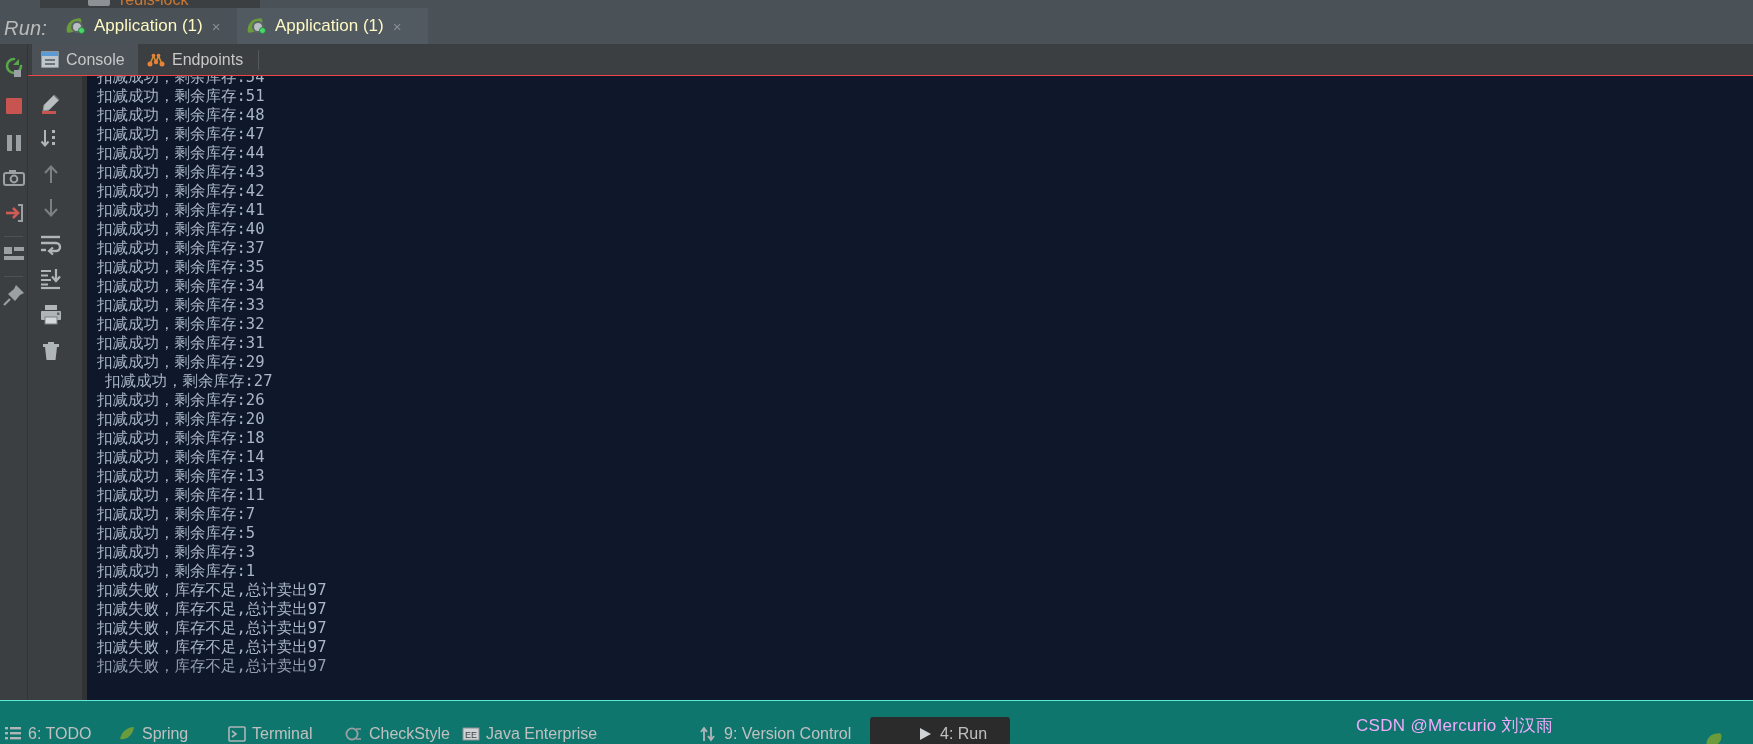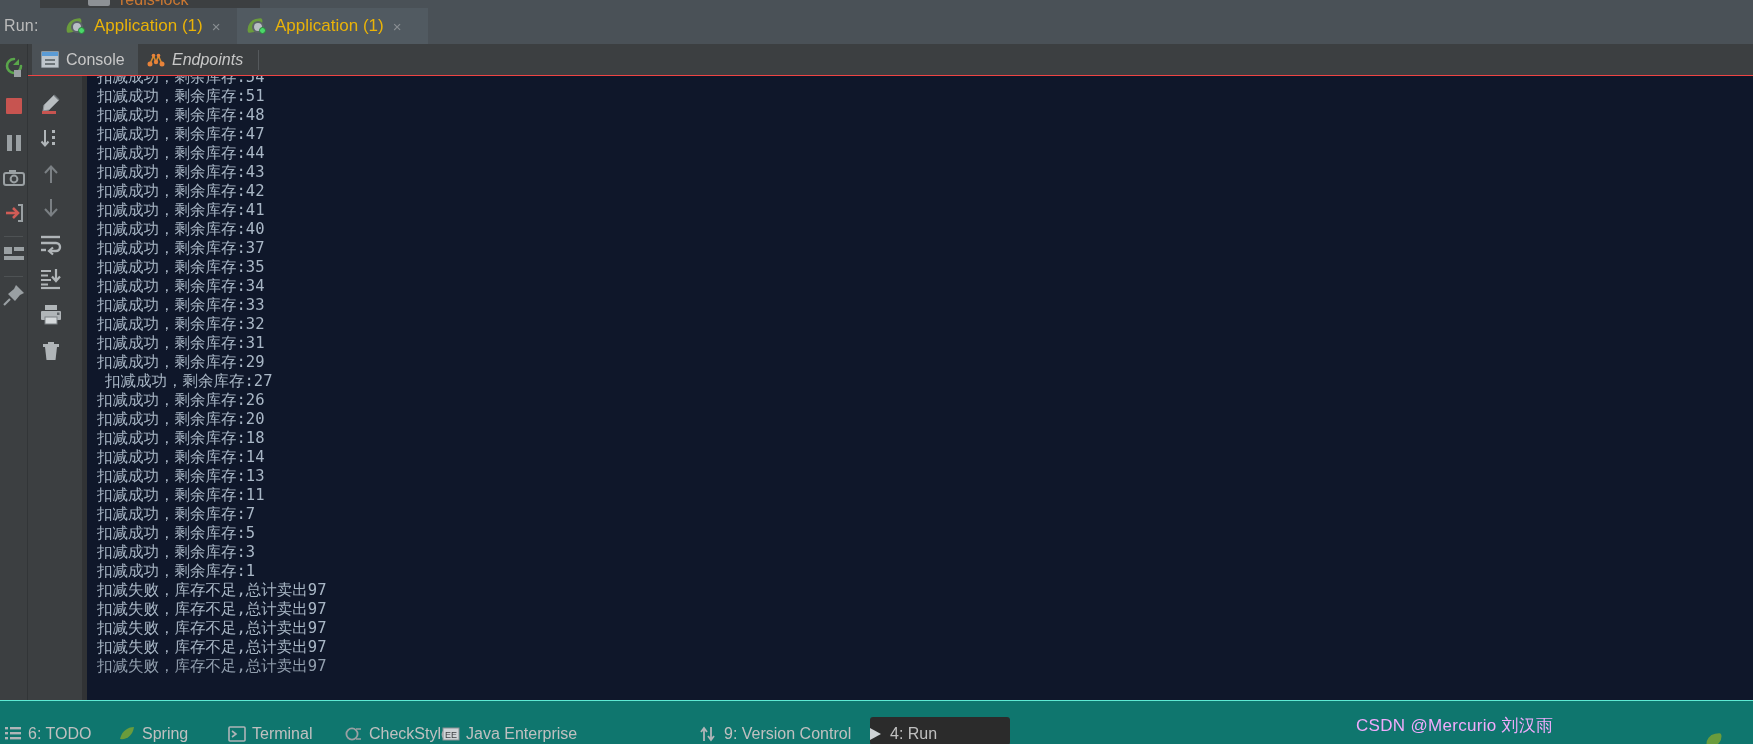--- a/index.html
+++ b/index.html
@@ -56,23 +56,24 @@
   
   .run-bar {
     position: absolute;
     left: 0; top: 8px;
     width: 1753px; height: 36px;
     background: #4a5157;
   }
   .run-label {
     position: absolute;
     left: 4px; top: 9px;
-    font-size: 16px;
+    font-size: 20px;
     color: #bbbbbb;
     letter-spacing: .2px;
+    font-style: italic;
   }
   .run-tab {
     position: absolute;
     top: 0;
     height: 36px;
     display: flex;
     align-items: center;
     box-sizing: border-box;
     cursor: default;
   }
@@ -106,21 +107,21 @@
     left: 12px; top: 11px;
     width: 7px; height: 7px;
     border-radius: 50%;
     background: #4ad86a;
     border: 1px solid #2f7f3f;
     box-sizing: border-box;
   }
   .run-tab .tab-title {
     margin-left: 8px;
     font-size: 17px;
-    color: #eab308;
+    color: #fef9c3;
     white-space: nowrap;
   }
   .run-tab .tab-close {
     margin-left: 9px;
     font-size: 15px;
     color: #8a8f93;
     line-height: 1;
     cursor: pointer;
   }
 
@@ -134,21 +135,21 @@
   }
   .subtab {
     position: absolute;
     top: 0; height: 31px;
     display: flex; align-items: center;
     box-sizing: border-box;
     cursor: default;
   }
   .subtab.active { background: #4b5156; }
   .subtab.console { left: 4px; width: 106px; }
-  .subtab.endpoints { left: 110px; width: 120px; font-style: italic; }
+  .subtab.endpoints { left: 110px; width: 120px; }
   .subtab .st-icon { width: 18px; height: 18px; margin-left: 9px; position: relative; flex: none; }
   .subtab .st-label { margin-left: 7px; font-size: 16px; color: #c8c8c8; white-space: nowrap; }
 
   
   .ico-console {
     position: absolute; left: 0; top: 0;
     width: 18px; height: 17px;
     background: #bfc6cc;
     border: 1px solid #8e969c;
     box-sizing: border-box;
@@ -530,42 +531,42 @@
     <div class="sb-item" style="left:345px;">
       <span class="sb-ico">
         <svg width="18" height="18" viewBox="0 0 18 18">
           <circle cx="7" cy="9" r="5.6" fill="none" stroke="#9aa0a3" stroke-width="1.8"></circle>
           <path d="M11 4 L16 4 M11 14 L16 14" stroke="#9aa0a3" stroke-width="1.6"></path>
         </svg>
       </span>
       <span class="sb-text">CheckStyle</span>
     </div>
 
-    <div class="sb-item" style="left:442px;">
+    <div class="sb-item" style="left:462px;">
       <span class="sb-ico">
         <svg width="18" height="18" viewBox="0 0 18 18">
           <rect x="1" y="3" width="16" height="12" fill="#cfd3d6" stroke="#8b9094" stroke-width="1"></rect>
           <text x="3" y="12.5" font-family="Liberation Sans" font-size="9" fill="#3c3f41">EE</text>
         </svg>
       </span>
       <span class="sb-text">Java Enterprise</span>
     </div>
 
     <div class="sb-item" style="left:700px;">
       <span class="sb-ico">
         <svg width="18" height="18" viewBox="0 0 18 18">
           <path d="M4 16 V4 M1 7 L4 3 L7 7" fill="none" stroke="#b0b5b8" stroke-width="1.8"></path>
           <path d="M11 2 V14 M8 11 L11 15 L14 11" fill="none" stroke="#b0b5b8" stroke-width="1.8"></path>
         </svg>
       </span>
       <span class="sb-text">9: Version Control</span>
     </div>
 
     <div class="sb-run-pill"></div>
-    <div class="sb-item" style="left:866px;">
+    <div class="sb-item" style="left:916px;">
       <span class="sb-ico">
         <svg width="18" height="18" viewBox="0 0 18 18">
             <path d="M4 3 L15 9 L4 15 Z" fill="#cfd3d6"></path>
           </svg>
       </span>
       <span class="sb-text">4: Run</span>
     </div>
   </div>
 
   <div class="watermark">CSDN @Mercurio 刘汉雨</div>

